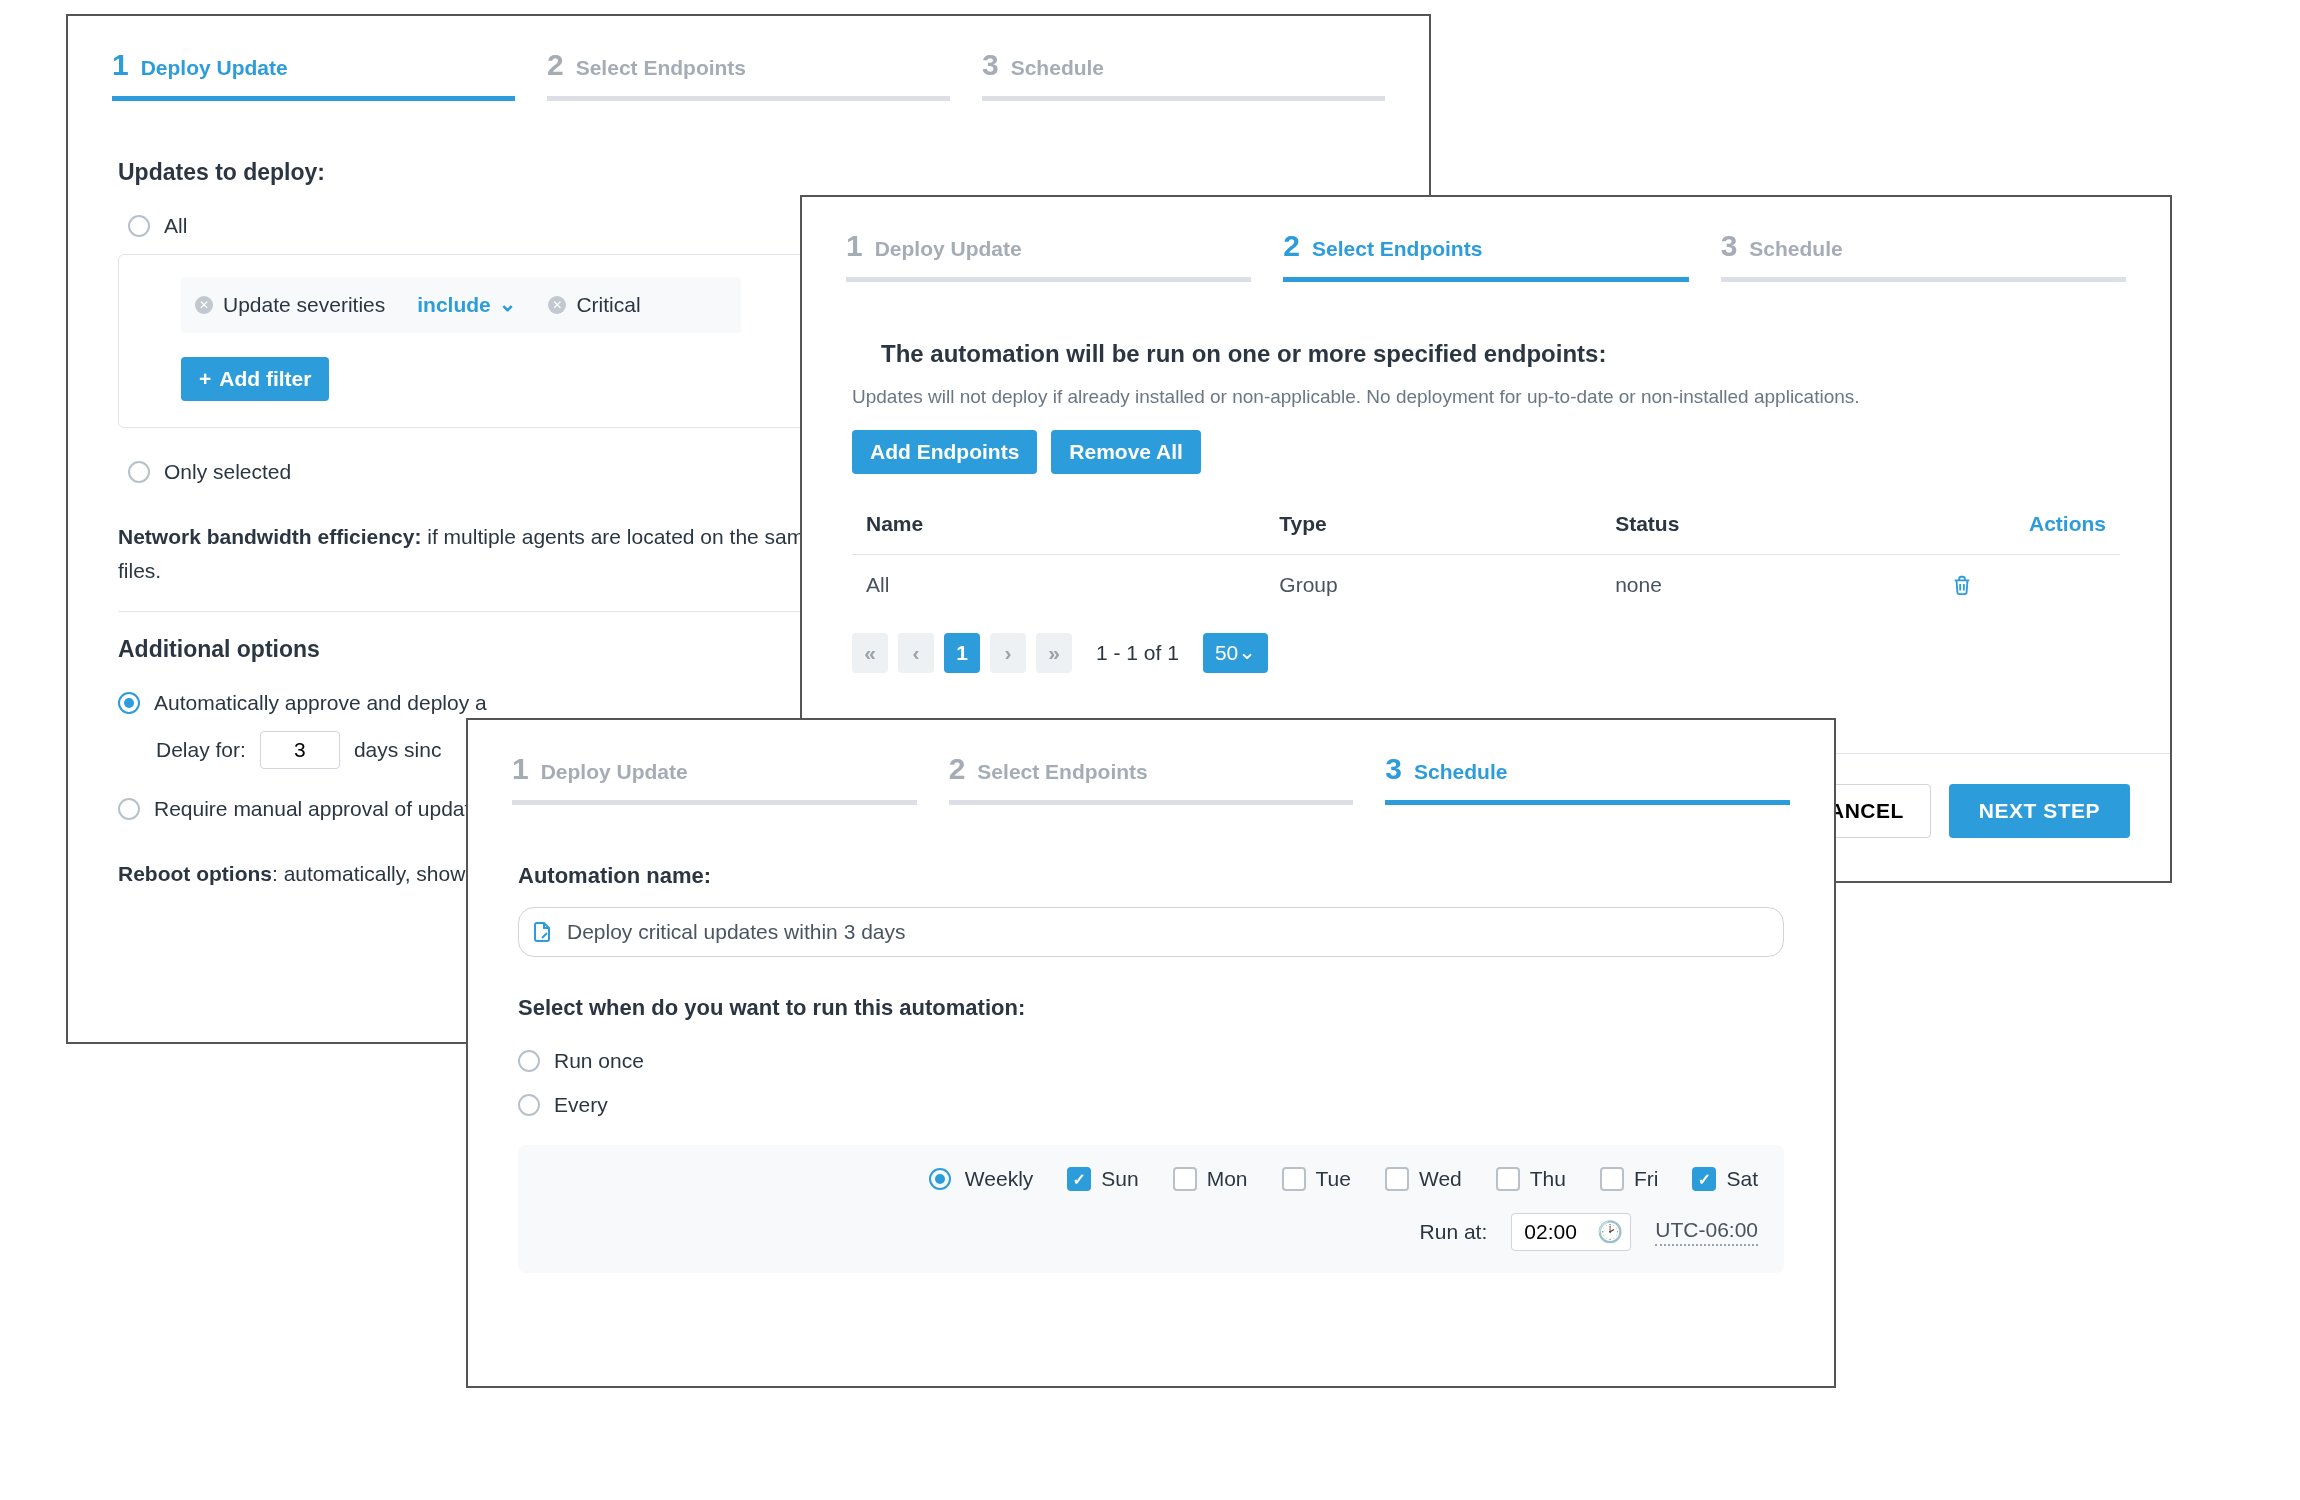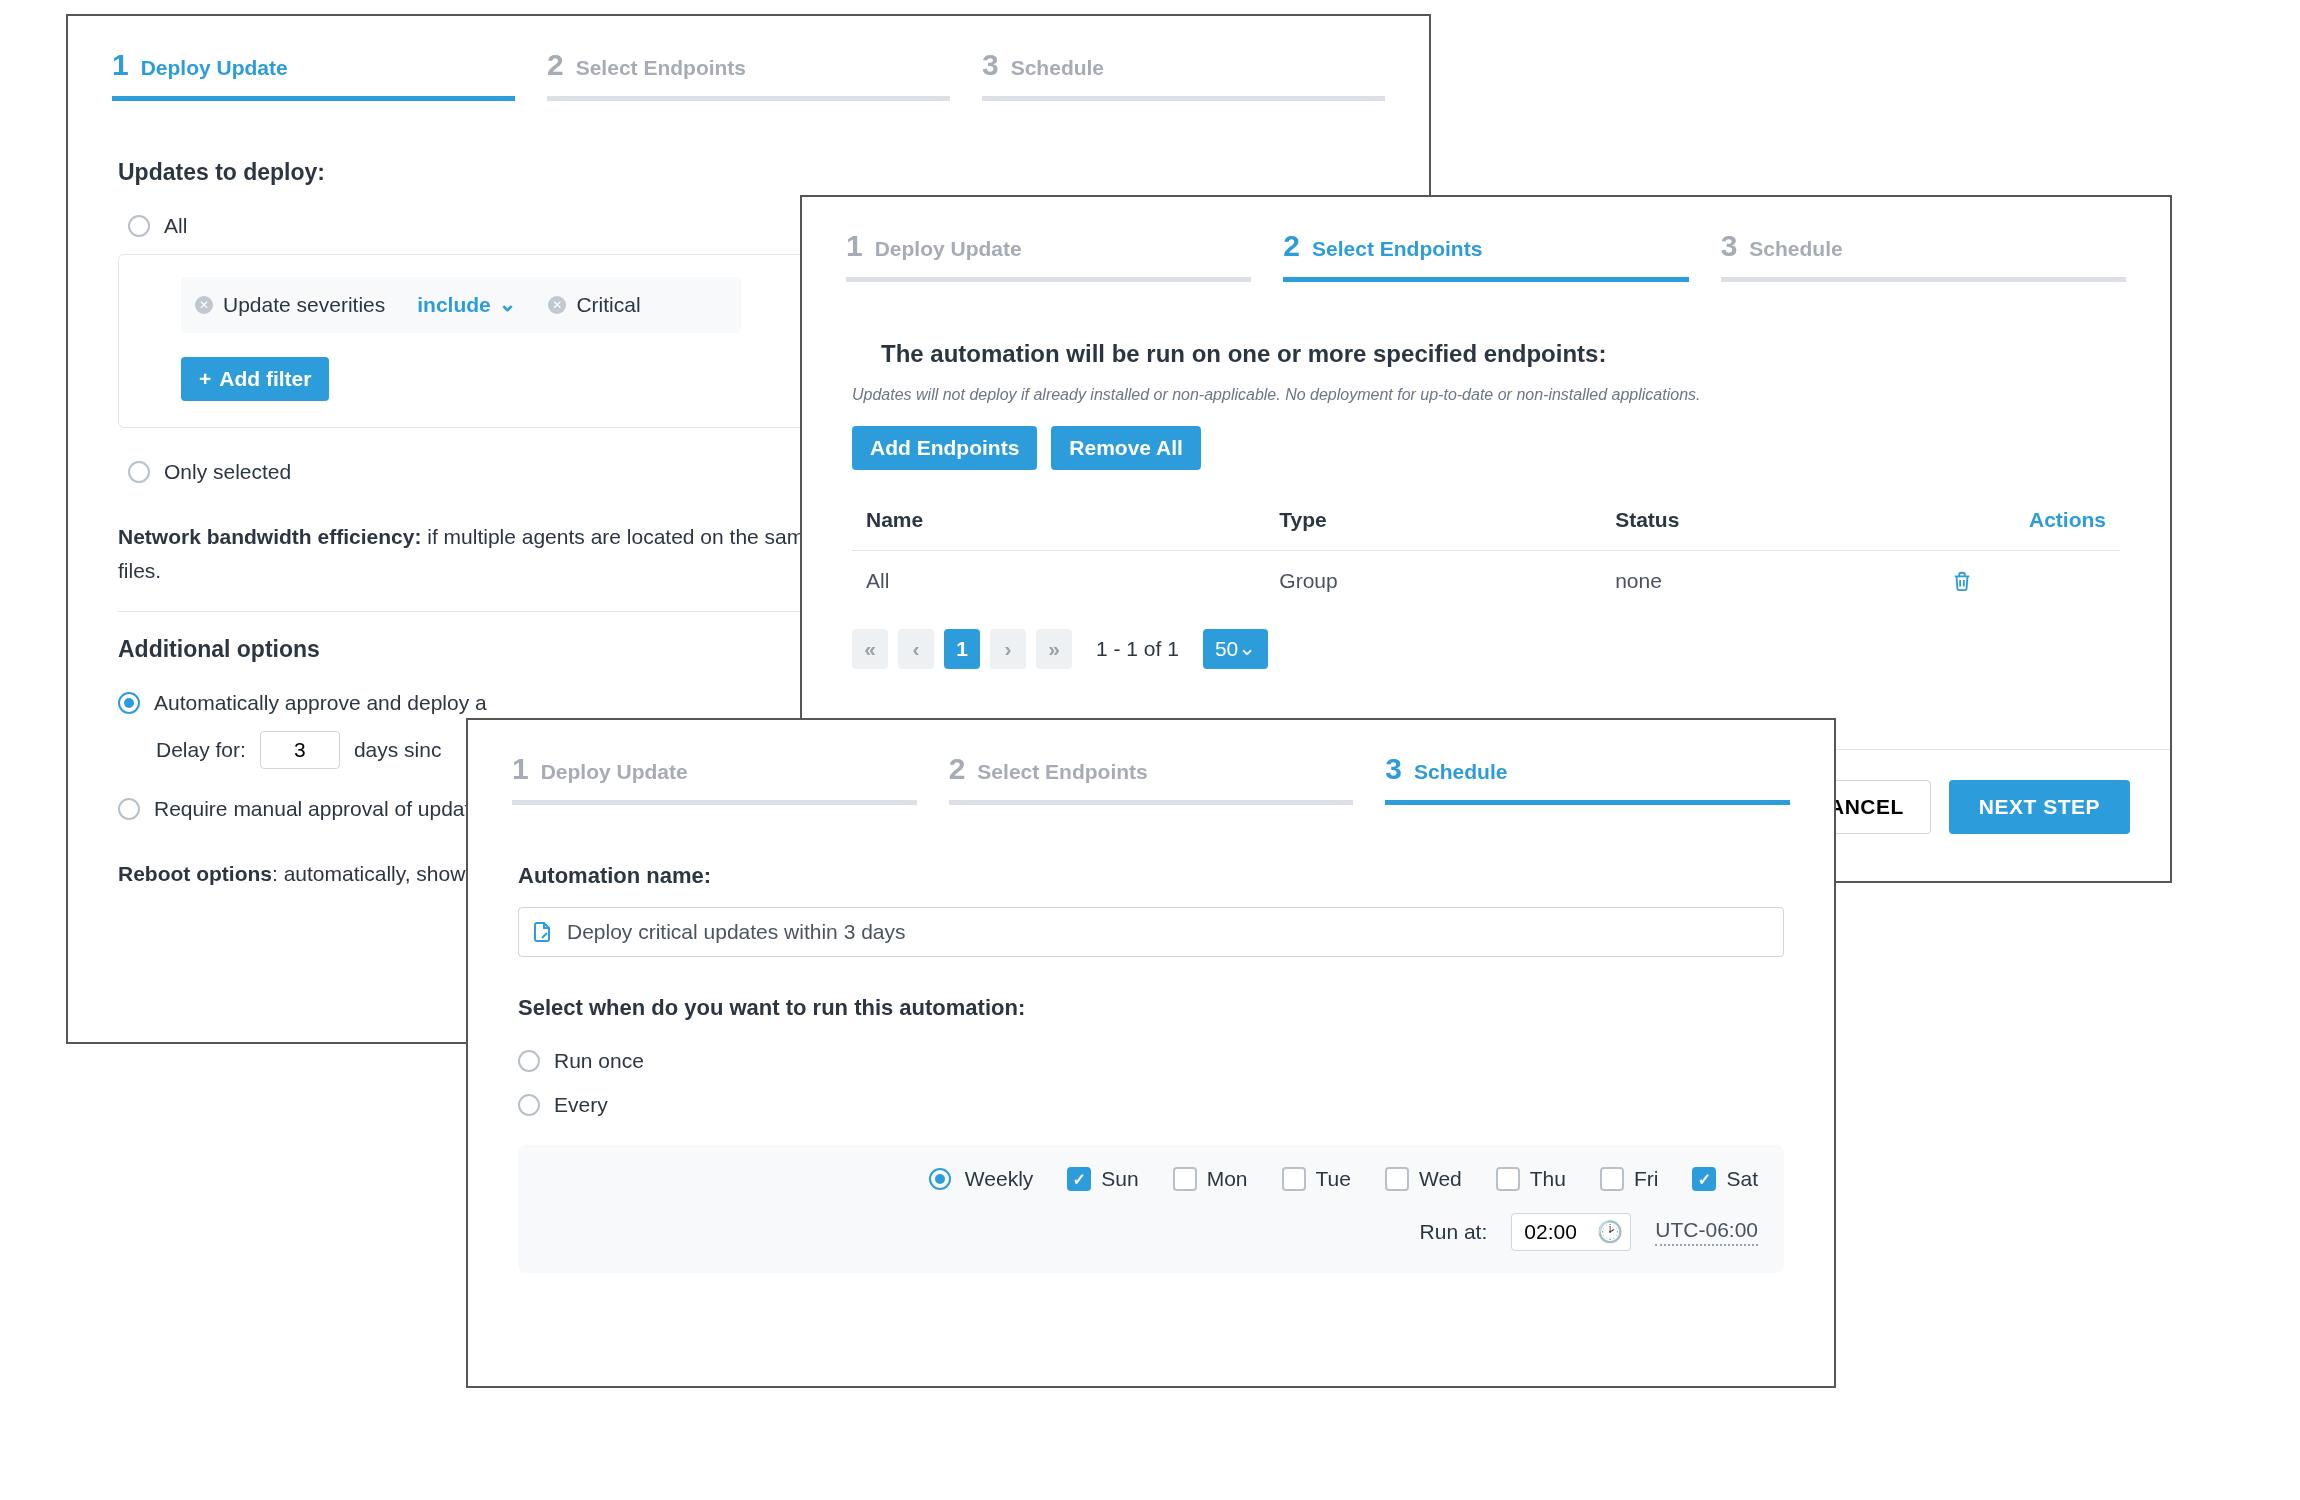--- a/index.html
+++ b/index.html
@@ -39,21 +39,21 @@
     display: flex;
     align-items: baseline;
     gap: 12px;
     color: #a6acb5;
     font-weight: 600;
   }
   .step .num { font-size: 30px; }
   .step.active { color: var(--blue); border-bottom-color: var(--blue); }
   .pbody { padding: 40px 50px; }
   .section-title { font-weight: 700; font-size: 23px; margin: 18px 0; }
-  .sub { color: var(--muted); font-size: 16px; font-style: italic; }
+  .sub { color: var(--muted); font-size: 19px; }
   .radio {
     display: flex; align-items: center; gap: 14px;
     padding: 10px 0;
   }
   .radio-dot, .check-box {
     display:inline-flex; align-items:center; justify-content:center;
   }
   .radio-dot {
     width: 22px; height: 22px; border-radius: 50%;
     border: 2.5px solid #b8c0c9;
@@ -119,21 +119,21 @@
   .actions-cell { text-align:right; color:var(--blue); }
   .pager { display:flex; align-items:center; gap:10px; margin-top:18px;}
   .pgbtn {
     width:36px; height:40px; border-radius:4px; background:#eef1f4;
     display:inline-flex; align-items:center; justify-content:center;
     color:#9aa2ab; font-weight:700;
   }
   .pgbtn.active { background: var(--blue); color:#fff; }
   .pagesize { background: var(--blue); color:#fff; padding:8px 12px; border-radius:4px; display:inline-flex; align-items:center;}
   .name-input {
-    width:100%; border:1.5px solid #cfd5db; border-radius:4px;
+    width:100%; border:1.5px solid #cfd5db; border-radius:16px;
     padding: 12px 14px 12px 48px; font:inherit; color:#4a5560;
   }
   .name-wrap { position:relative; }
   .name-wrap .doc-icon {
     position:absolute; left:12px; top:50%; transform:translateY(-50%);
     color: var(--blue);
   }
   .check-box {
     width:24px; height:24px; border-radius:4px;
     border:2px solid #b8c0c9; background:#fff;

